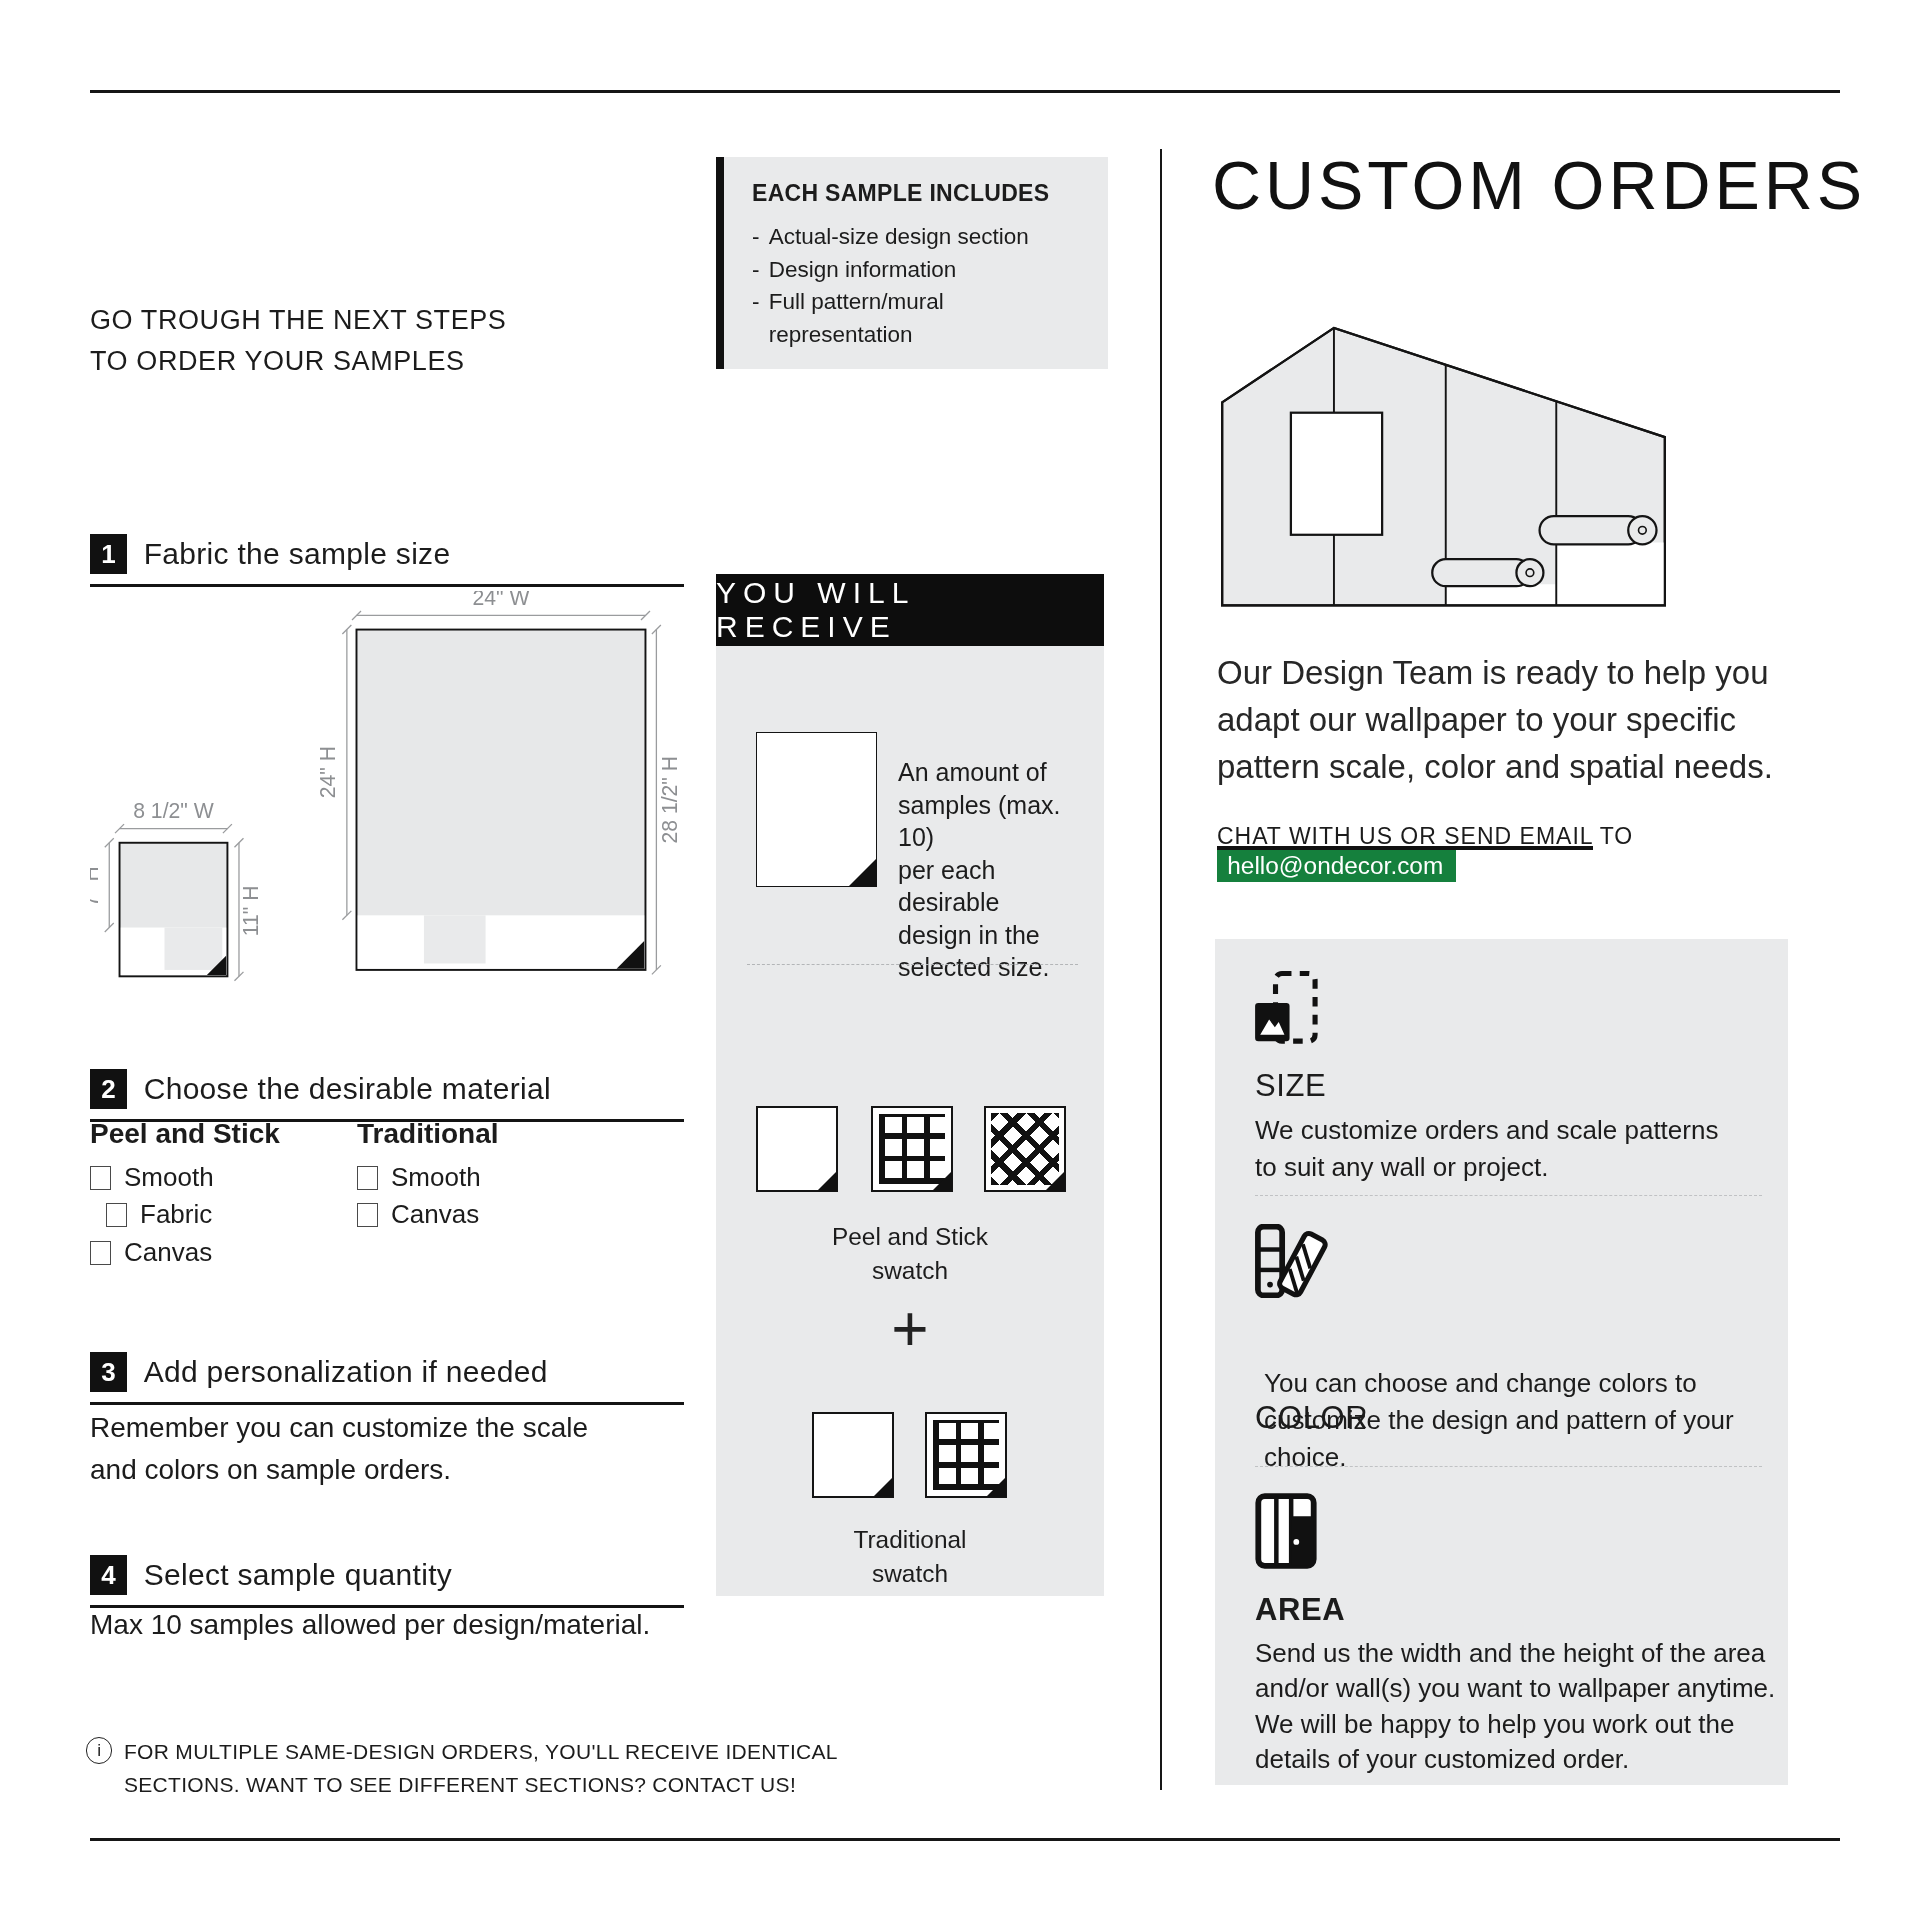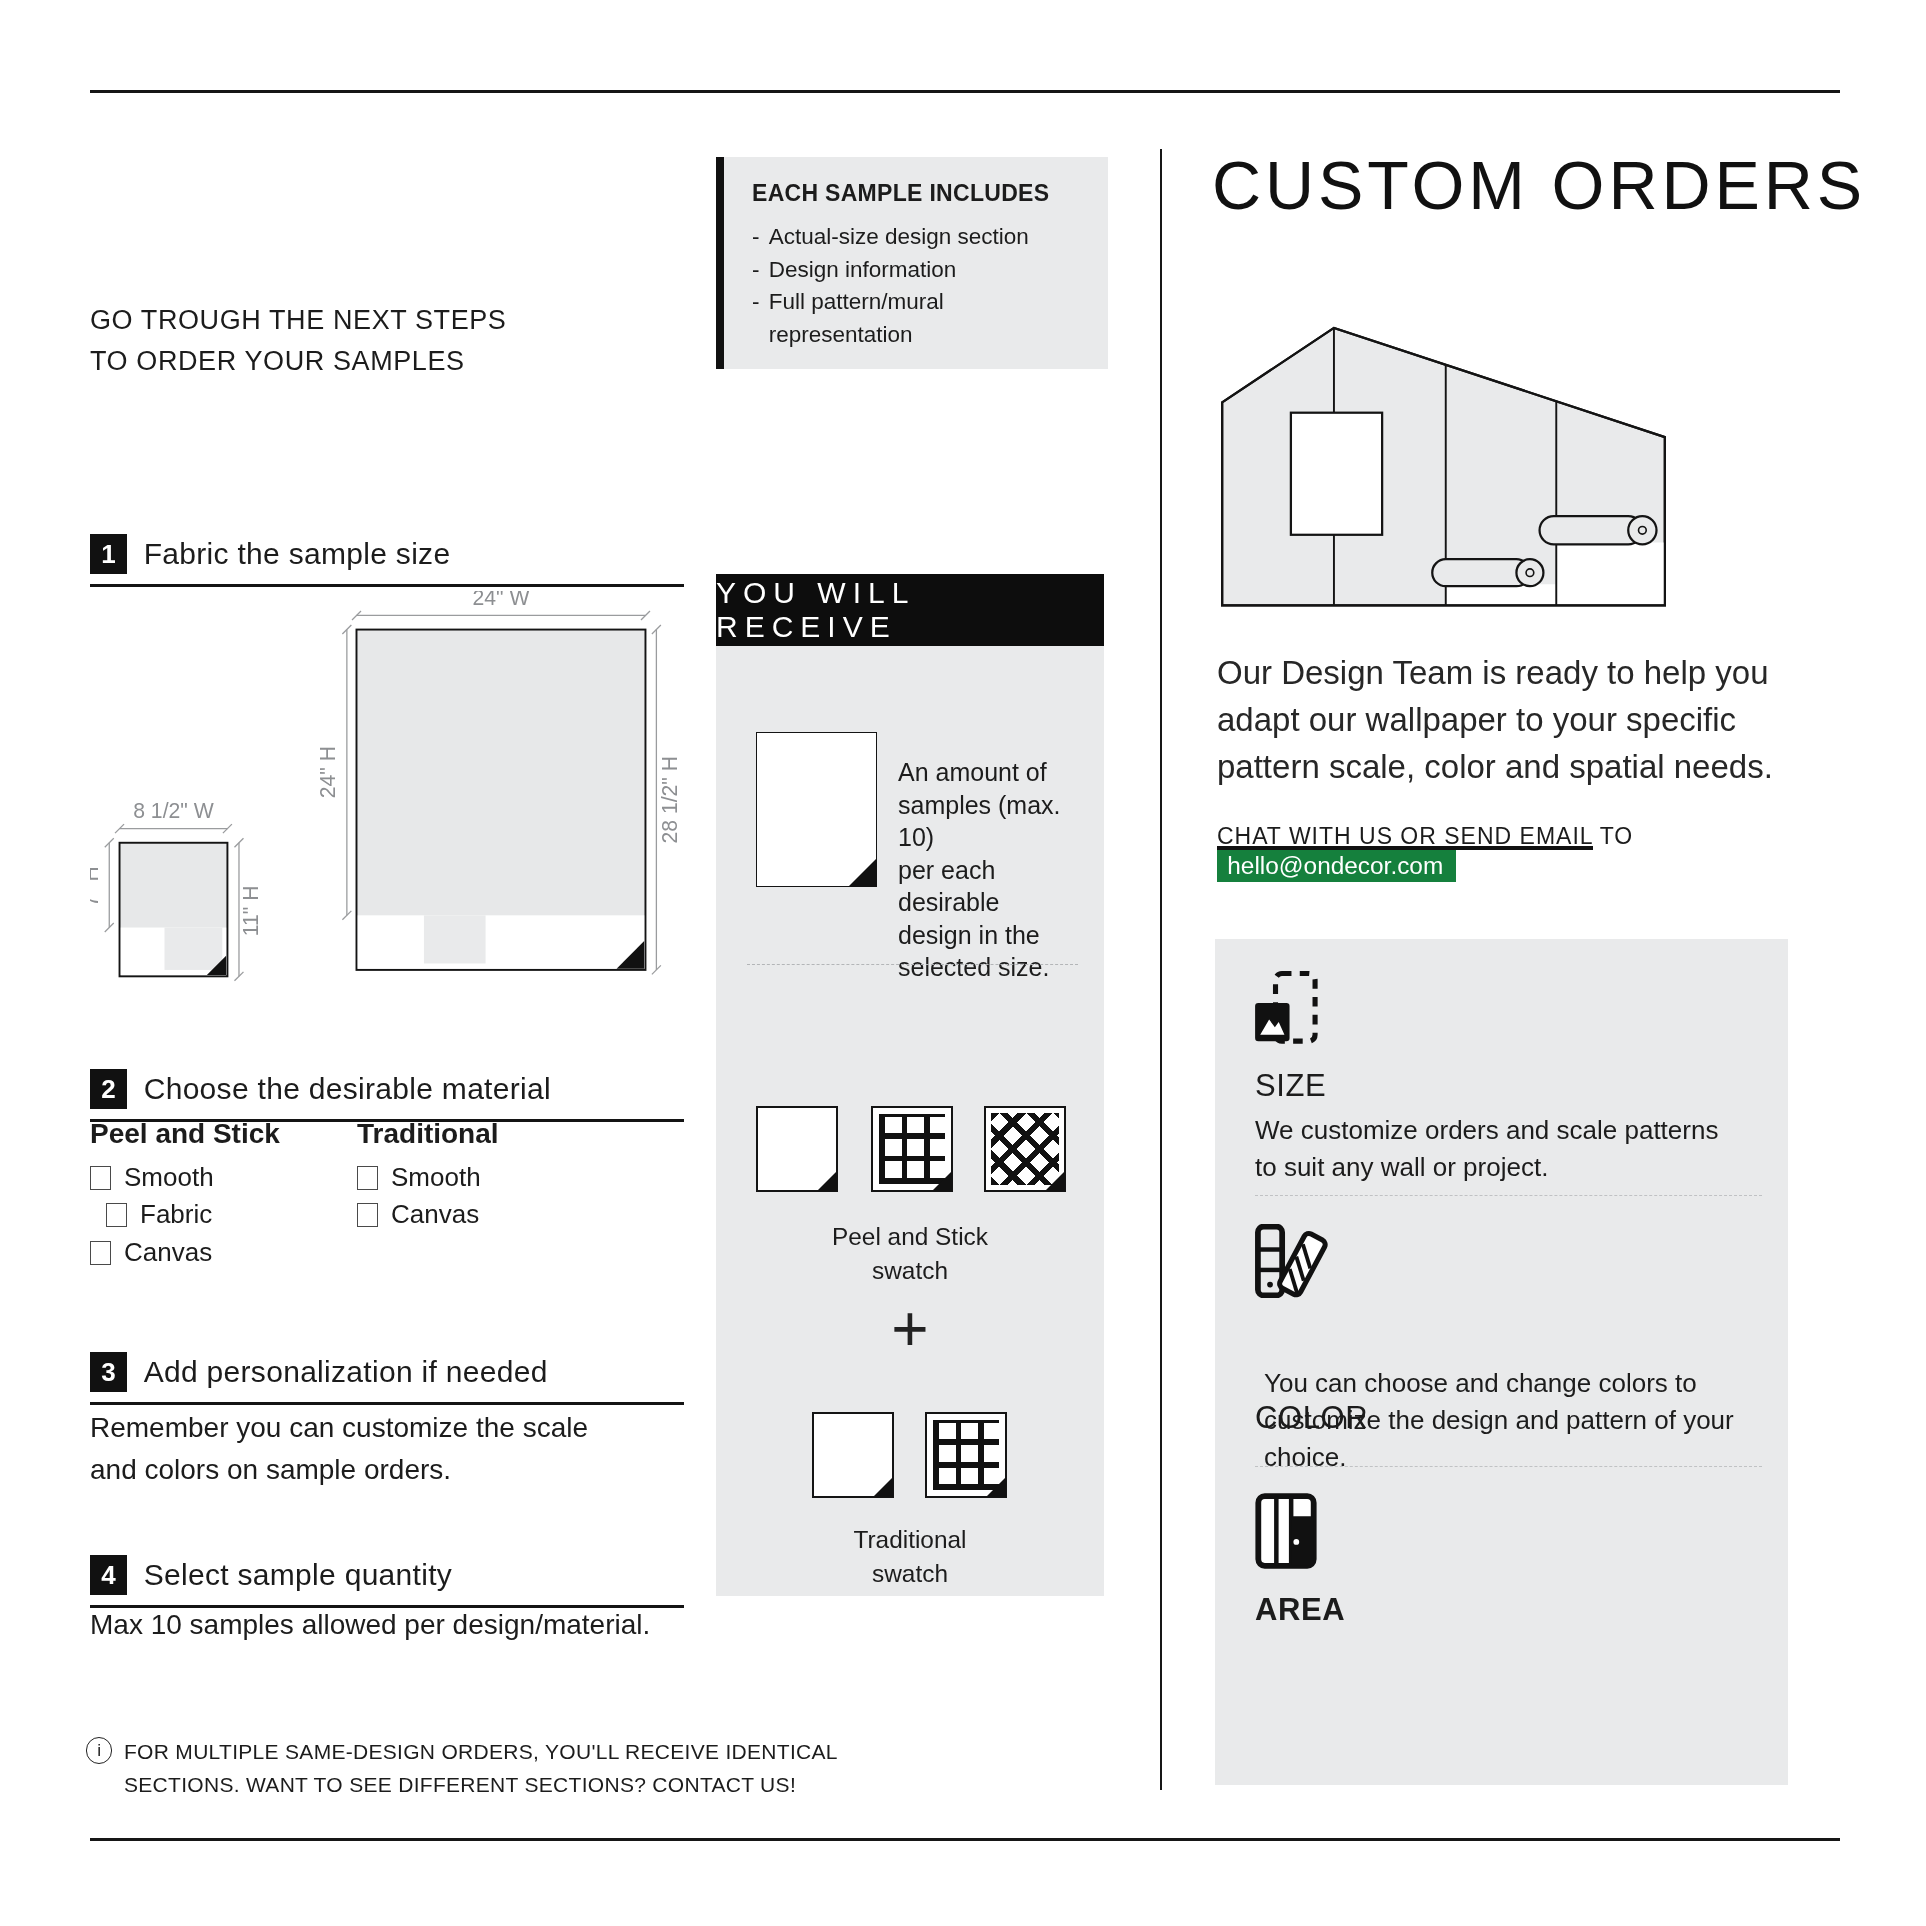--- a/index.html
+++ b/index.html
@@ -296,15 +296,19 @@
   <div class="abs dashline" style="left:1255px;top:1466px;width:507px;border-top-color:#c0c2c4;"></div>
 
   <svg class="abs" style="left:1255px;top:1493px;" width="62" height="76" viewBox="0 0 96 118">
     <rect x="5" y="5" width="86" height="108" rx="10" fill="#fff" stroke="#111" stroke-width="9"></rect>
     <line x1="33" y1="5" x2="33" y2="113" stroke="#111" stroke-width="7"></line>
     <line x1="56" y1="5" x2="56" y2="113" stroke="#111" stroke-width="7"></line>
     <path d="M56 36 H91 V103 Q91 113 81 113 H56 Z" fill="#111"></path>
     <circle cx="64" cy="76" r="4.5" fill="#fff"></circle>
   </svg>
   <div class="abs feat-title" style="left:1255px;top:1592px;font-weight:bold;">AREA</div>
+  <div class="abs feat-text pre" style="left:1255px;top:1636px;line-height:1.36;">Send us the width and the height of the area
+and/or wall(s) you want to wallpaper anytime.
+We will be happy to help you work out the
+details of your customized order.</div>
 
 </div>
 
 
 </body></html>

